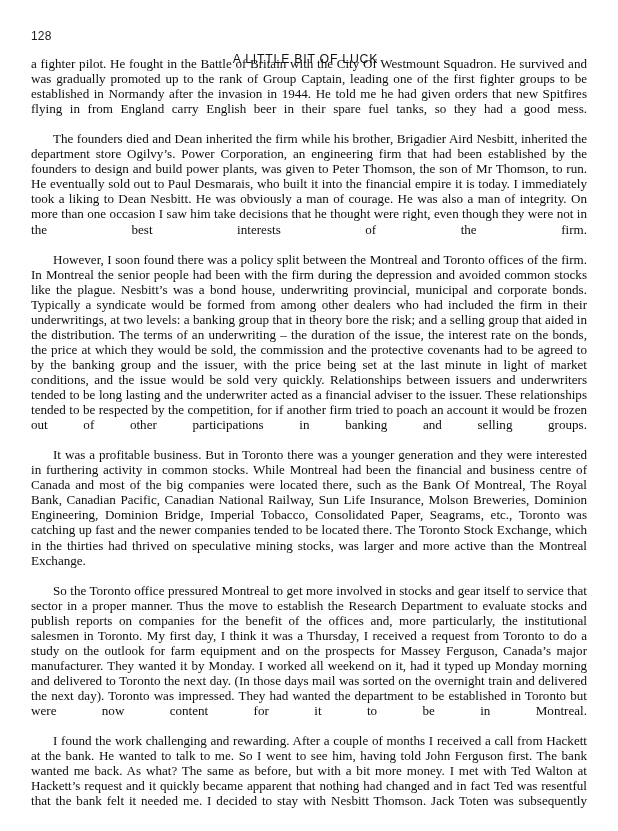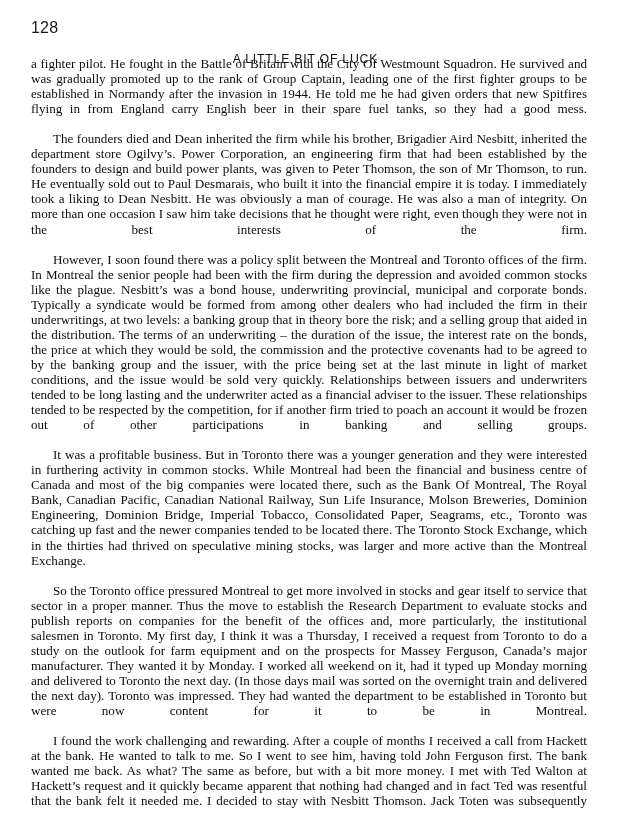--- a/index.html
+++ b/index.html
@@ -25,23 +25,23 @@
   .running-head {
     position: absolute;
     top: 20px;
     left: 31px;
     width: 555px;
     height: 18px;
   }
   .folio {
     position: absolute;
     left: 0;
-    top: 0;
+    top: 8px;
     font-family: "Liberation Sans", "DejaVu Sans", sans-serif;
-    font-size: 16px;
+    font-size: 12px;
     line-height: 16px;
     color: #1a1a1a;
     letter-spacing: 0.2px;
   }
   .book-title {
     position: absolute;
     left: 0;
     right: 0;
     top: 0;
     text-align: center;

